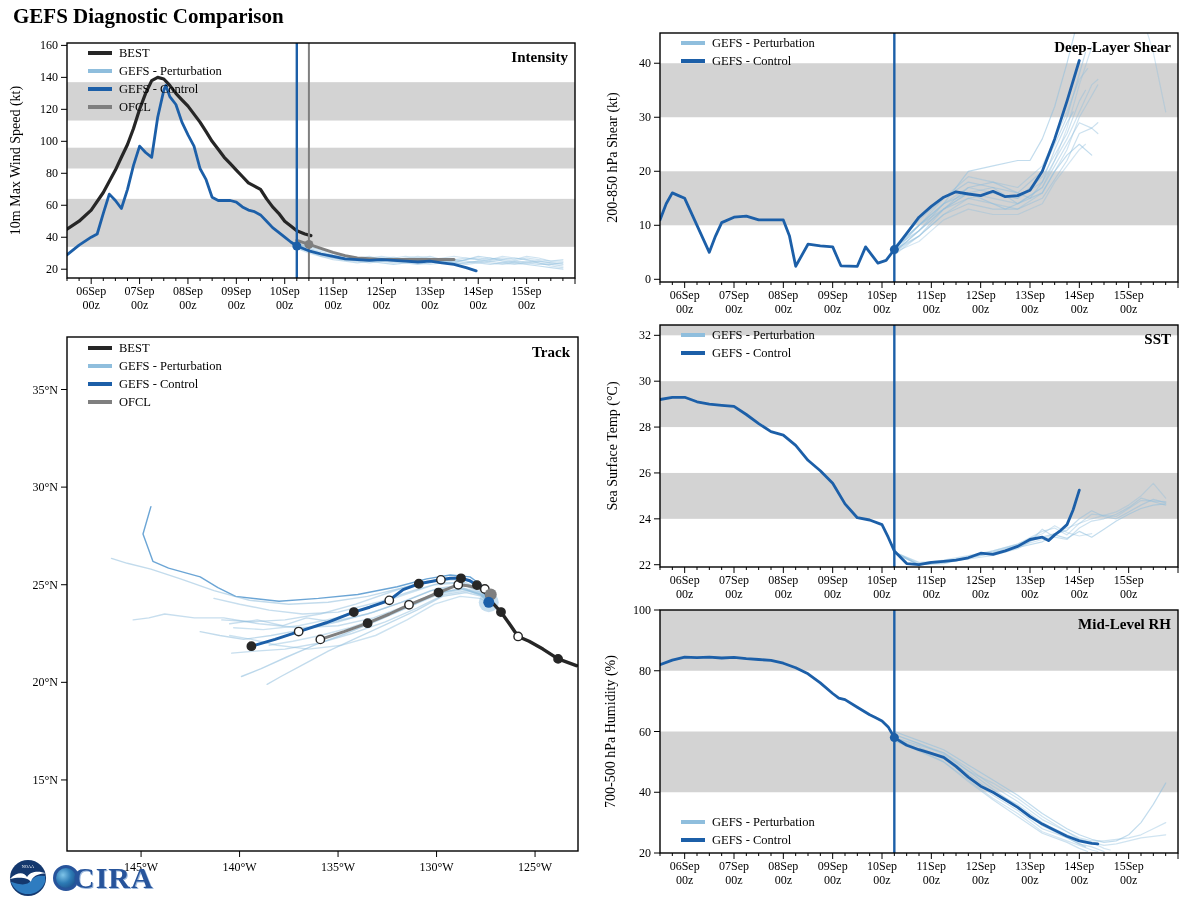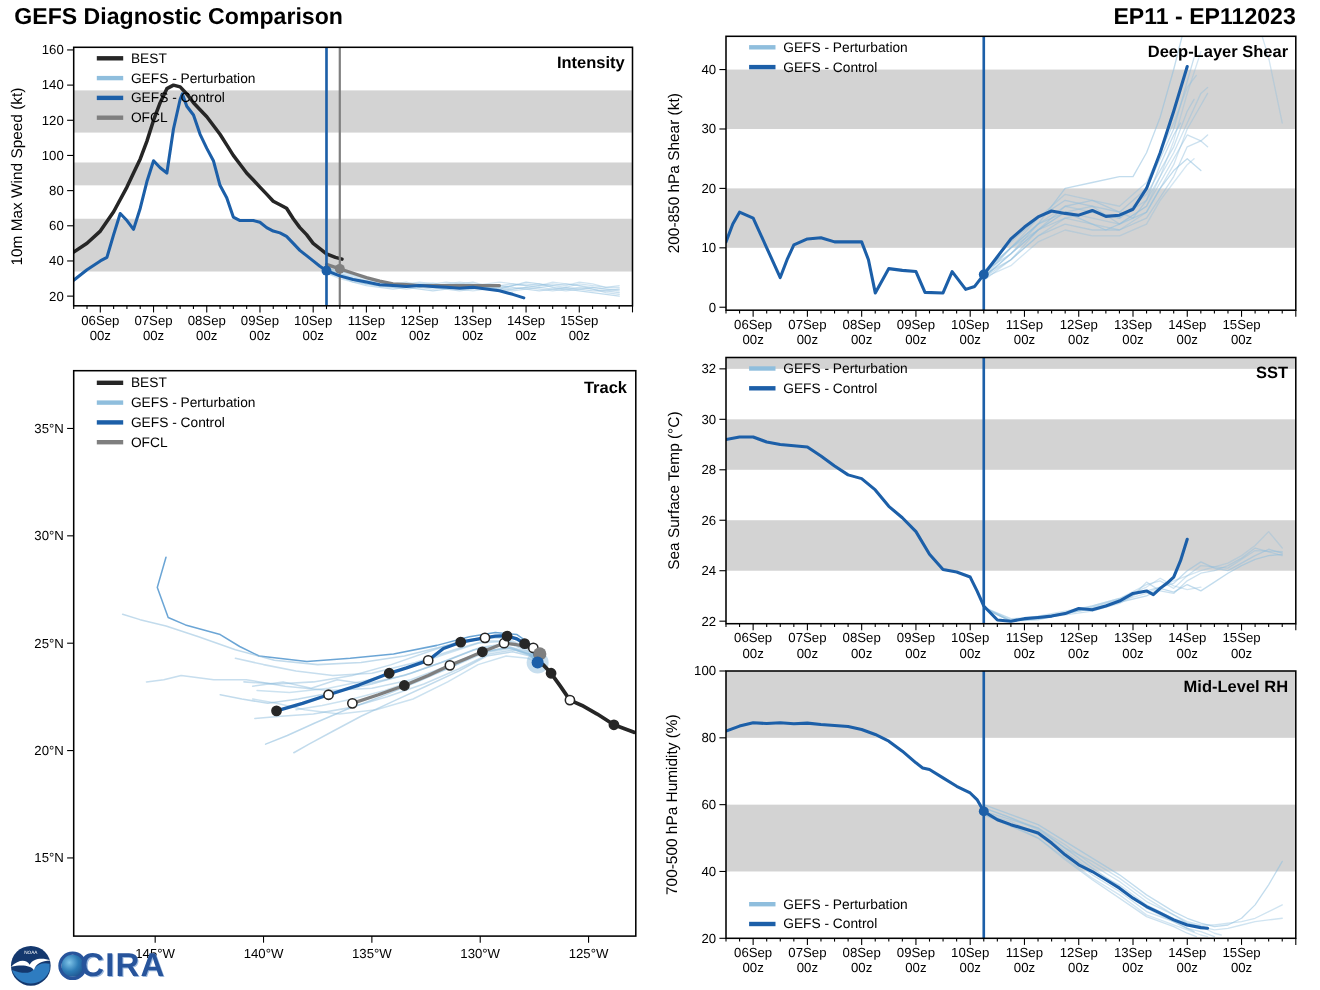--- a/index.html
+++ b/index.html
@@ -1,34 +1,33 @@
 <!DOCTYPE html>
 <html><head>
 <meta charset="utf-8">
 <style>
   html,body{margin:0;padding:0;background:#ffffff;}
   .page{position:relative;width:1200px;height:900px;background:#fff;
-        font-family:Liberation Sans, sans-serif;overflow:hidden;}
+        font-family:Liberation Serif, serif;overflow:hidden;}
   .hdr-left{position:absolute;left:13px;top:4px;font-size:21px;font-weight:bold;color:#000;}
   .hdr-right{position:absolute;right:22px;top:4px;font-size:21px;font-weight:bold;color:#000;}
   svg{position:absolute;left:0;top:0;}
   .logos{position:absolute;left:9px;top:857px;height:42px;display:flex;align-items:center;}
   .cira{display:flex;align-items:center;margin-left:6px;position:relative;}
   .cira-globe{width:26px;height:26px;border-radius:50%;
       background:radial-gradient(circle at 35% 35%, #7fc4e8 0%, #2d7bb5 45%, #173f7a 100%);
       border:3px solid #27549b;box-sizing:border-box;}
   .cira-text{font-size:30px;font-weight:bold;color:#27549b;letter-spacing:1px;margin-left:-6px;
       text-shadow:1px 1px 0 #9db9dd;font-style:normal;}
 </style>
 </head>
 <body>
 
 <div class="page">
   <div class="hdr-left">GEFS Diagnostic Comparison</div>
-  <div class="hdr-right">EP11 - EP112023</div>
   <svg id="chart-svg" width="1200" height="900" viewBox="0 0 1200 900">
       <g>
         <clipPath id="clip-intensity">
           <rect x="67" y="43" width="508" height="235"></rect>
         </clipPath>
         <rect x="67" y="198.8673469387755" width="508" height="47.95918367346937" fill="#d3d3d3"></rect>
         <rect x="67" y="147.7108843537415" width="508" height="20.78231292517006" fill="#d3d3d3"></rect>
         <rect x="67" y="82.16666666666666" width="508" height="38.36734693877554" fill="#d3d3d3"></rect>
         <line x1="67" y1="278" x2="67" y2="281" stroke="#000" stroke-width="1"></line>
         <line x1="79.0952380952381" y1="278" x2="79.0952380952381" y2="281" stroke="#000" stroke-width="1"></line>

